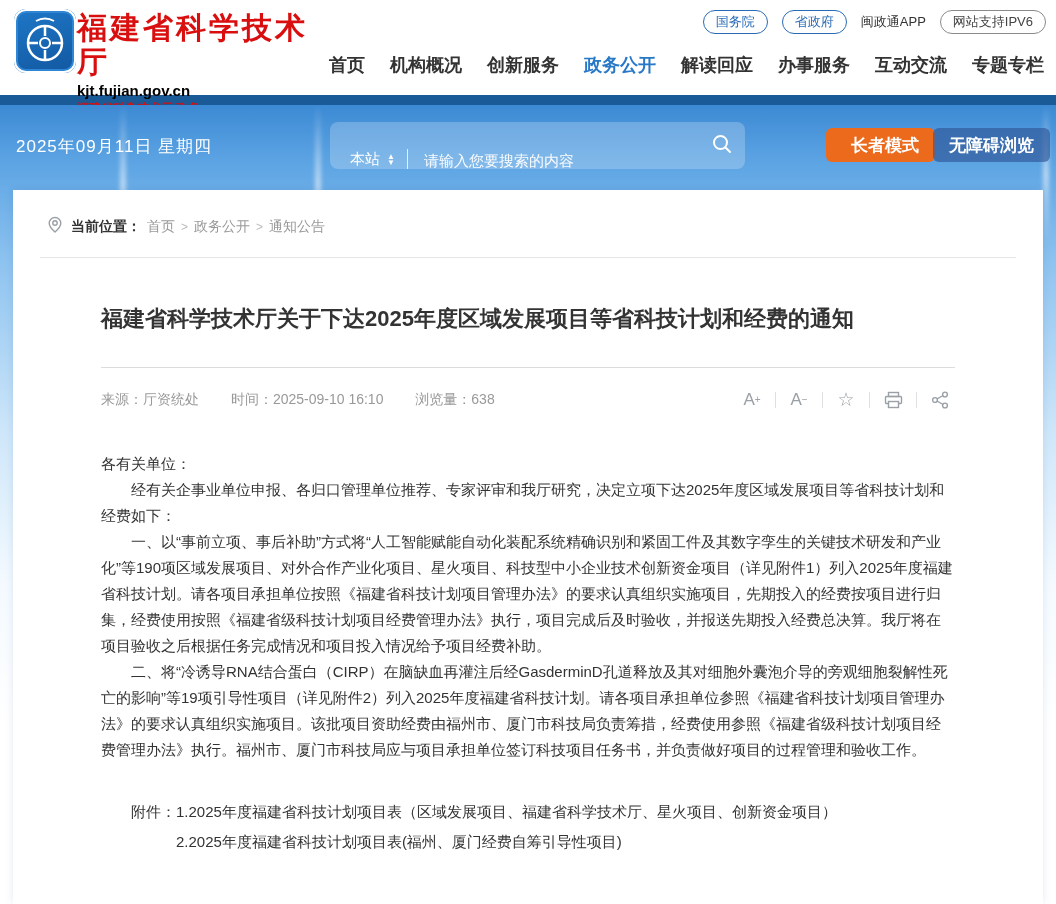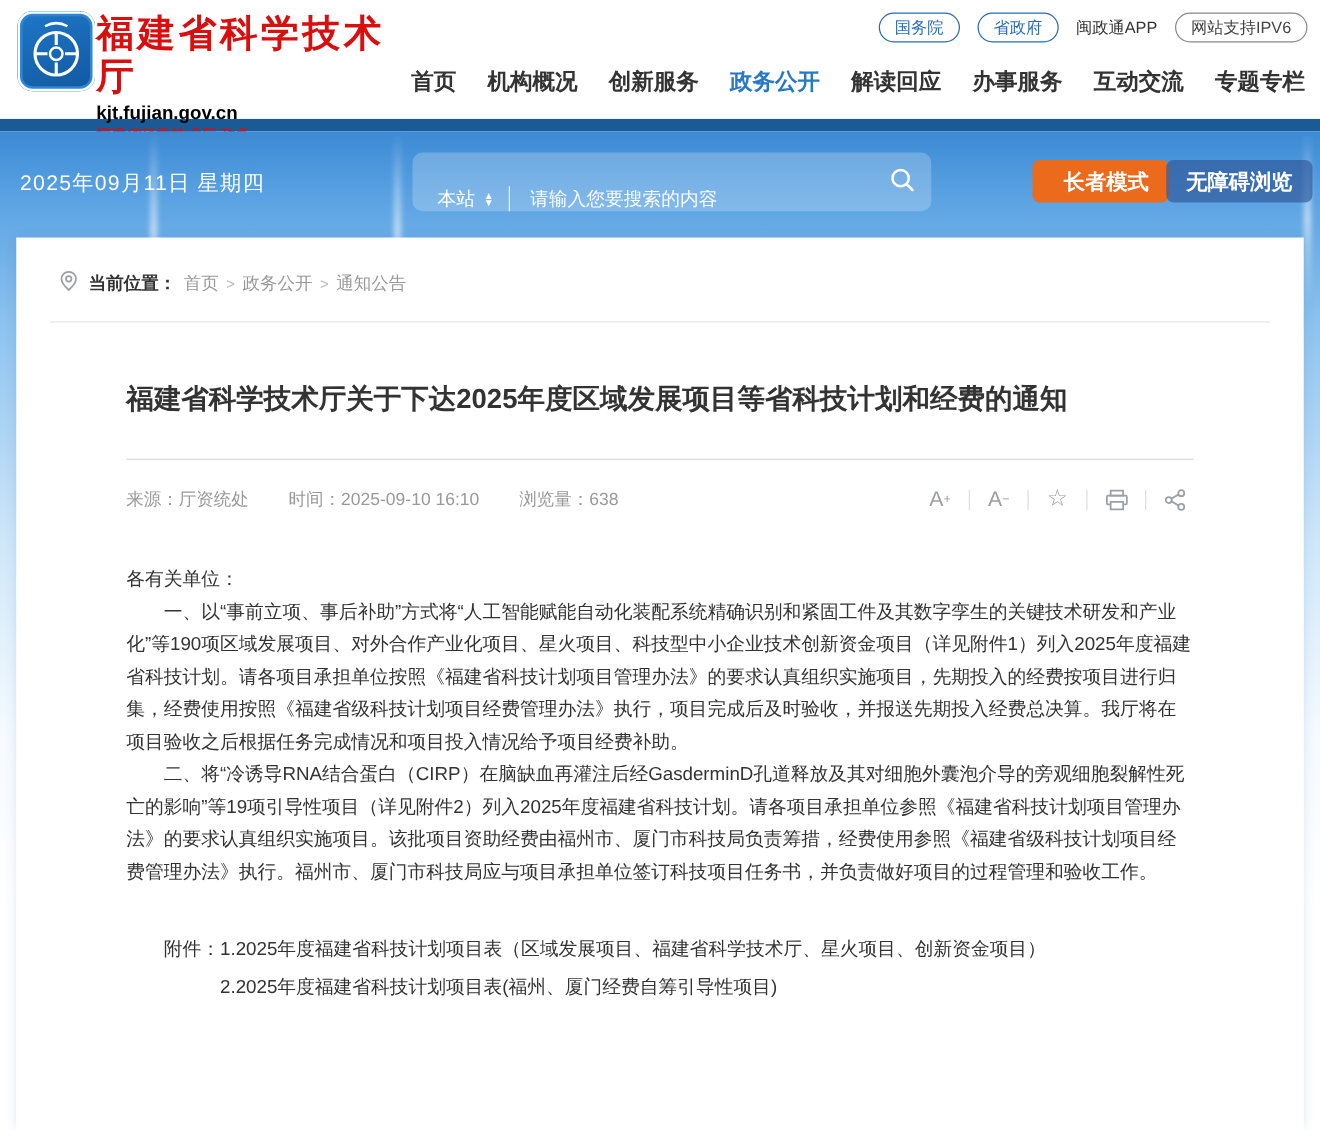--- a/index.html
+++ b/index.html
@@ -38,21 +38,21 @@
   .light-beam { position:absolute; top:0; width:6px; height:160px; pointer-events:none;
     background:linear-gradient(180deg,rgba(255,255,255,0.0),rgba(255,255,255,0.55),rgba(255,255,255,0)); filter:blur(2px); }
   
   .banner-row { height:85px; position:relative; }
   .banner-date { position:absolute; left:16px; top:30px; color:#fff; font-size:17px; letter-spacing:1px; }
   .search-box { position:absolute; left:330px; top:17px; width:415px; height:47px;
     background:rgba(255,255,255,0.22); border-radius:8px; display:flex; align-items:flex-end; color:#fff; }
   .search-scope { display:flex; align-items:center; gap:7px; padding:0 12px 0 20px; font-size:15px; cursor:pointer; }
   .updown { display:flex; flex-direction:column; line-height:6px; font-size:8px; color:#fff; }
   .search-divider { width:1px; height:20px; background:rgba(255,255,255,0.8); }
-  .search-input { flex:1; background:transparent; border:none; outline:none; color:#fff; font-size:15px; padding:0 10px 0 16px; font-family:Liberation Serif, serif; }
+  .search-input { flex:1; background:transparent; border:none; outline:none; color:#fff; font-size:15px; padding:0 10px 0 16px; font-family:Liberation Sans, sans-serif; }
   .search-input::placeholder { color:rgba(255,255,255,0.95); }
   .search-btn { width:46px; height:100%; border:none; background:transparent; cursor:pointer; display:flex; align-items:center; justify-content:center; }
   .banner-btn { position:absolute; top:23px; height:34px; border:none; border-radius:6px; color:#fff;
     font-size:17px; font-weight:bold; cursor:pointer; font-family:inherit; padding:0 16px; }
   .elder-btn { right:121px; background:#ec6a1c;padding-left:25px; }
   .access-btn { right:6px; background:rgba(47,86,150,0.65); }
   
   .card { background:#fff; margin:0 13px; min-height:714px; position:relative; padding-bottom:30px;
     box-shadow:0 0 8px rgba(30,80,140,0.12); }
   .breadcrumb-row { display:flex; align-items:center; padding:26px 0 14px 34px; font-size:14px; }
@@ -203,20 +203,21 @@
               <circle cx="14" cy="14.5" r="2.4" fill="none" stroke="#9aa0a6" stroke-width="1.4"></circle>
               <line x1="6" y1="8" x2="12" y2="4.5" stroke="#9aa0a6" stroke-width="1.4"></line>
               <line x1="6" y1="10" x2="12" y2="13.5" stroke="#9aa0a6" stroke-width="1.4"></line>
             </svg>
           </span>
         </div>
       </div>
 
       <div class="body-text">
         <p>各有关单位：</p>
+        <p class="indent">经有关企事业单位申报、各归口管理单位推荐、专家评审和我厅研究，决定立项下达2025年度区域发展项目等省科技计划和经费如下：</p>
         <p class="indent">一、以“事前立项、事后补助”方式将“人工智能赋能自动化装配系统精确识别和紧固工件及其数字孪生的关键技术研发和产业化”等190项区域发展项目、对外合作产业化项目、星火项目、科技型中小企业技术创新资金项目（详见附件1）列入2025年度福建省科技计划。请各项目承担单位按照《福建省科技计划项目管理办法》的要求认真组织实施项目，先期投入的经费按项目进行归集，经费使用按照《福建省级科技计划项目经费管理办法》执行，项目完成后及时验收，并报送先期投入经费总决算。我厅将在项目验收之后根据任务完成情况和项目投入情况给予项目经费补助。</p>
         <p class="indent">二、将“冷诱导RNA结合蛋白（CIRP）在脑缺血再灌注后经GasderminD孔道释放及其对细胞外囊泡介导的旁观细胞裂解性死亡的影响”等19项引导性项目（详见附件2）列入2025年度福建省科技计划。请各项目承担单位参照《福建省科技计划项目管理办法》的要求认真组织实施项目。该批项目资助经费由福州市、厦门市科技局负责筹措，经费使用参照《福建省级科技计划项目经费管理办法》执行。福州市、厦门市科技局应与项目承担单位签订科技项目任务书，并负责做好项目的过程管理和验收工作。</p>
       </div>
 
       <div class="attachments">
         <div class="attach-line1">附件：1.2025年度福建省科技计划项目表（区域发展项目、福建省科学技术厅、星火项目、创新资金项目）</div>
         <div class="attach-line2">2.2025年度福建省科技计划项目表(福州、厦门经费自筹引导性项目)</div>
       </div>
 
     </div>

